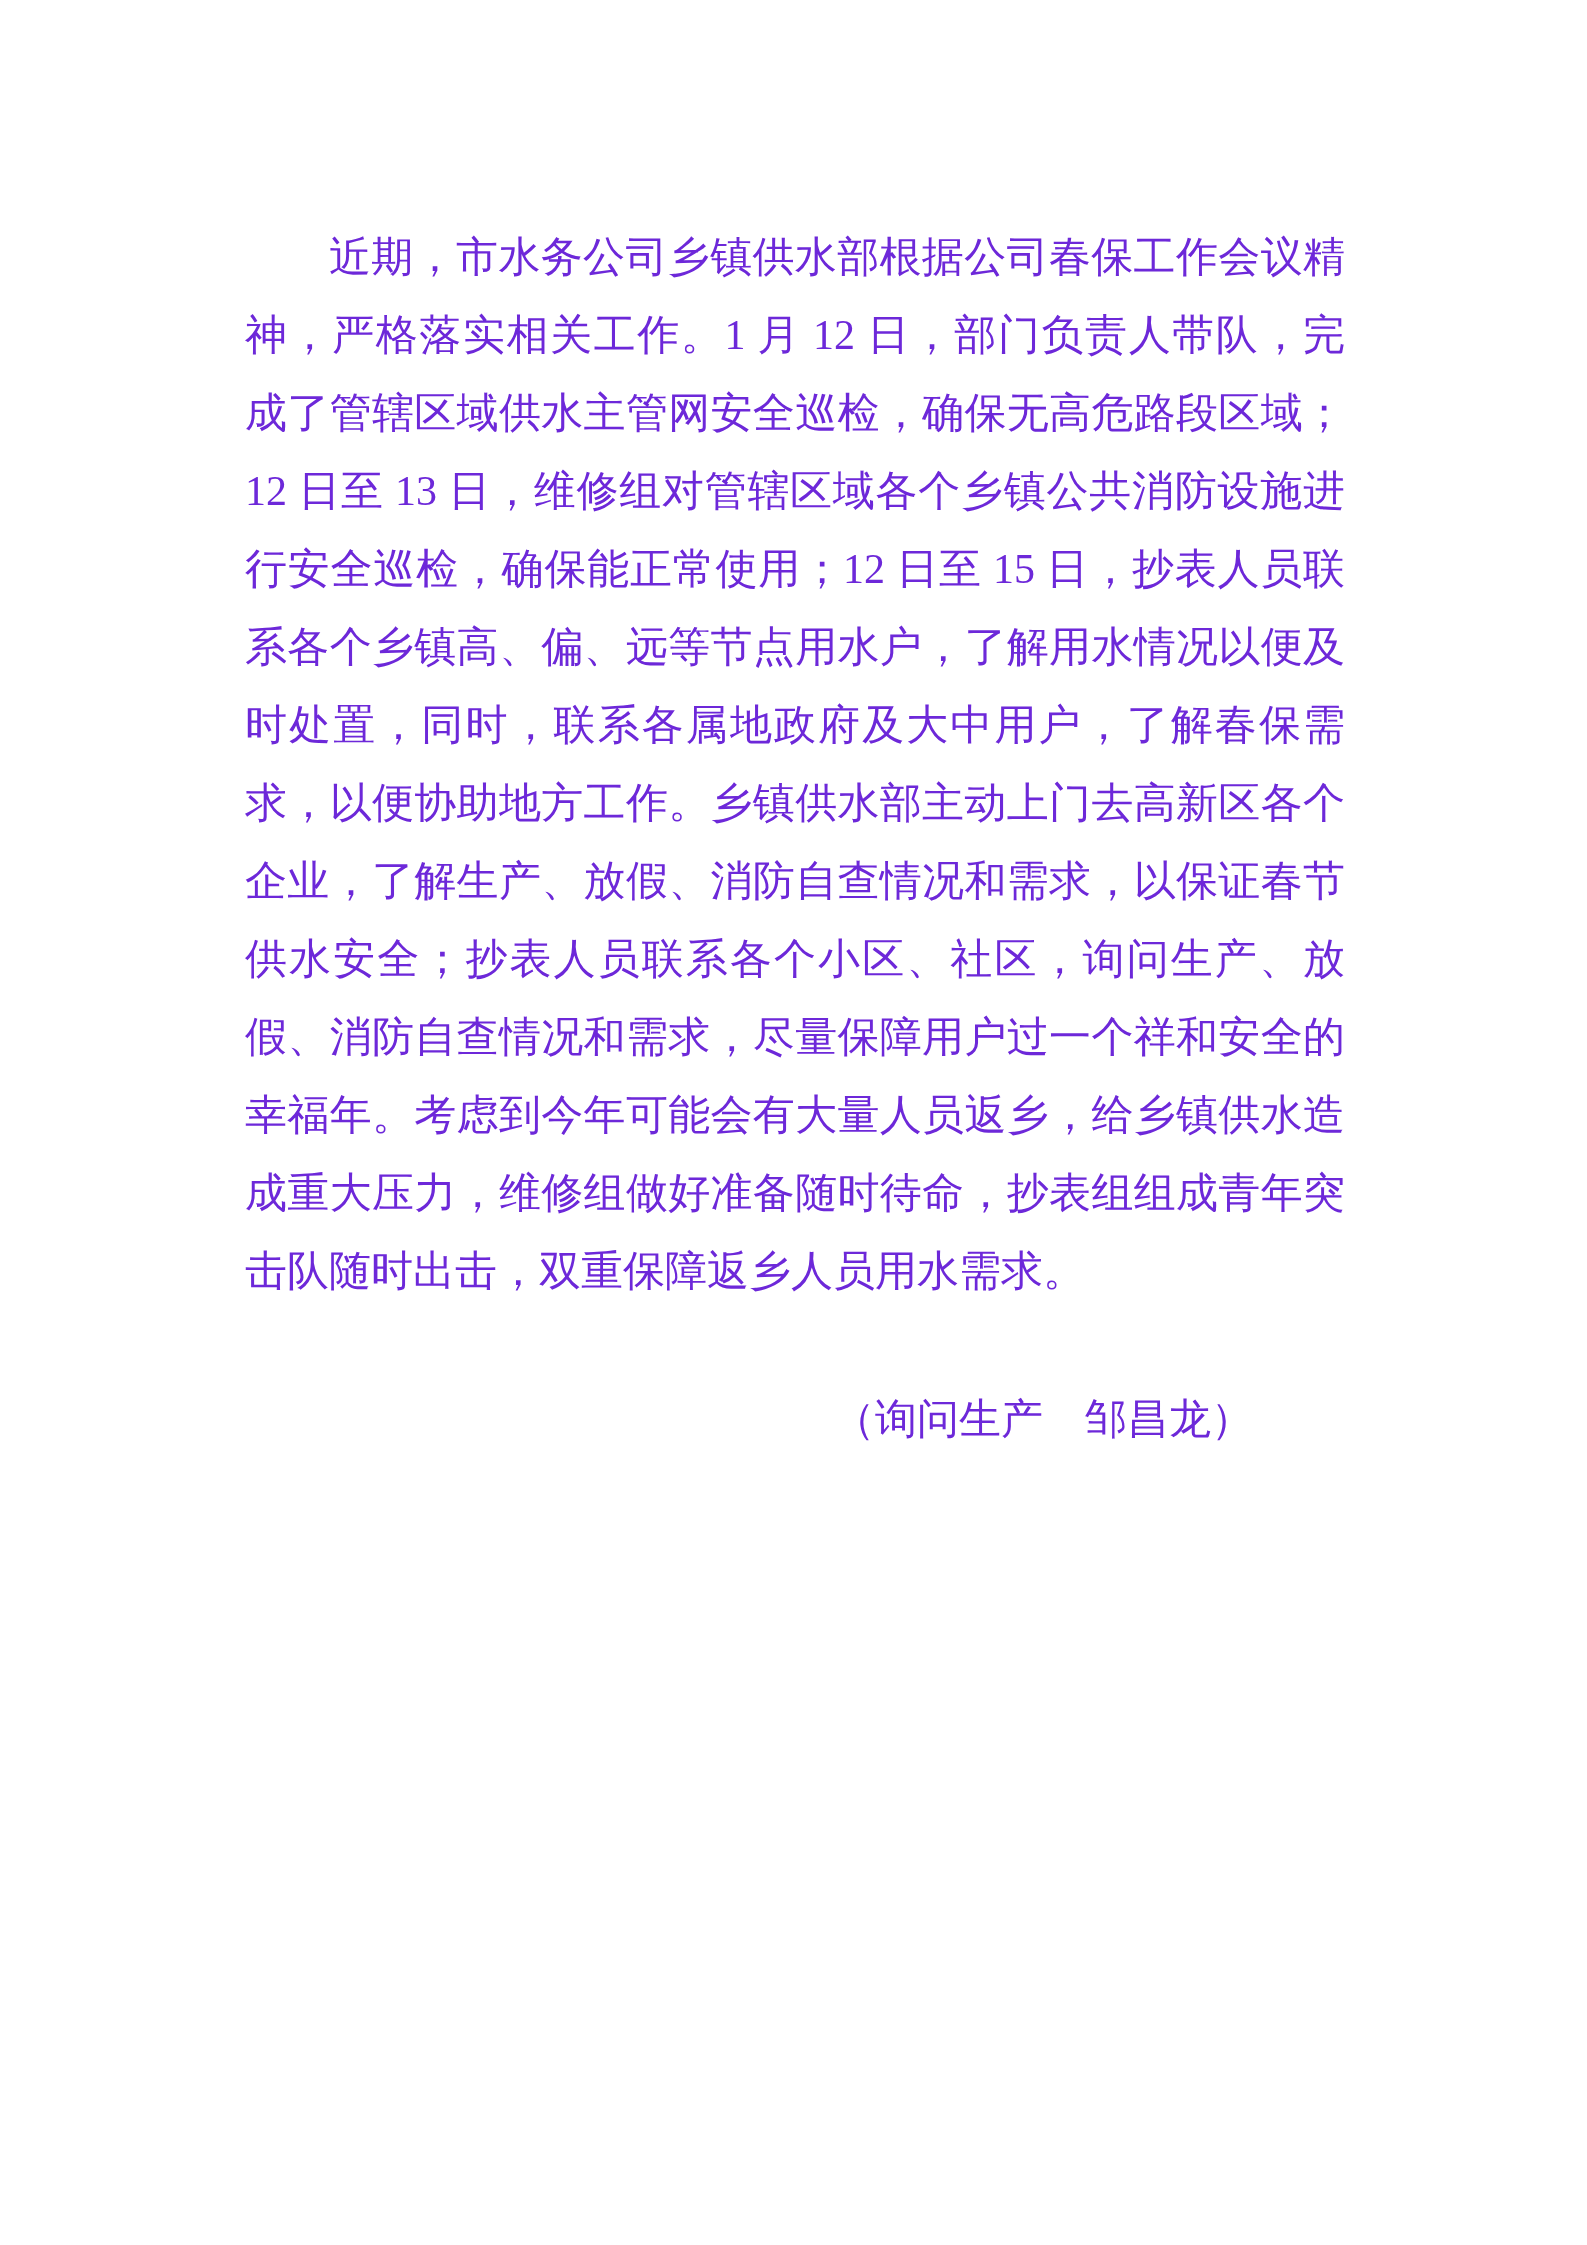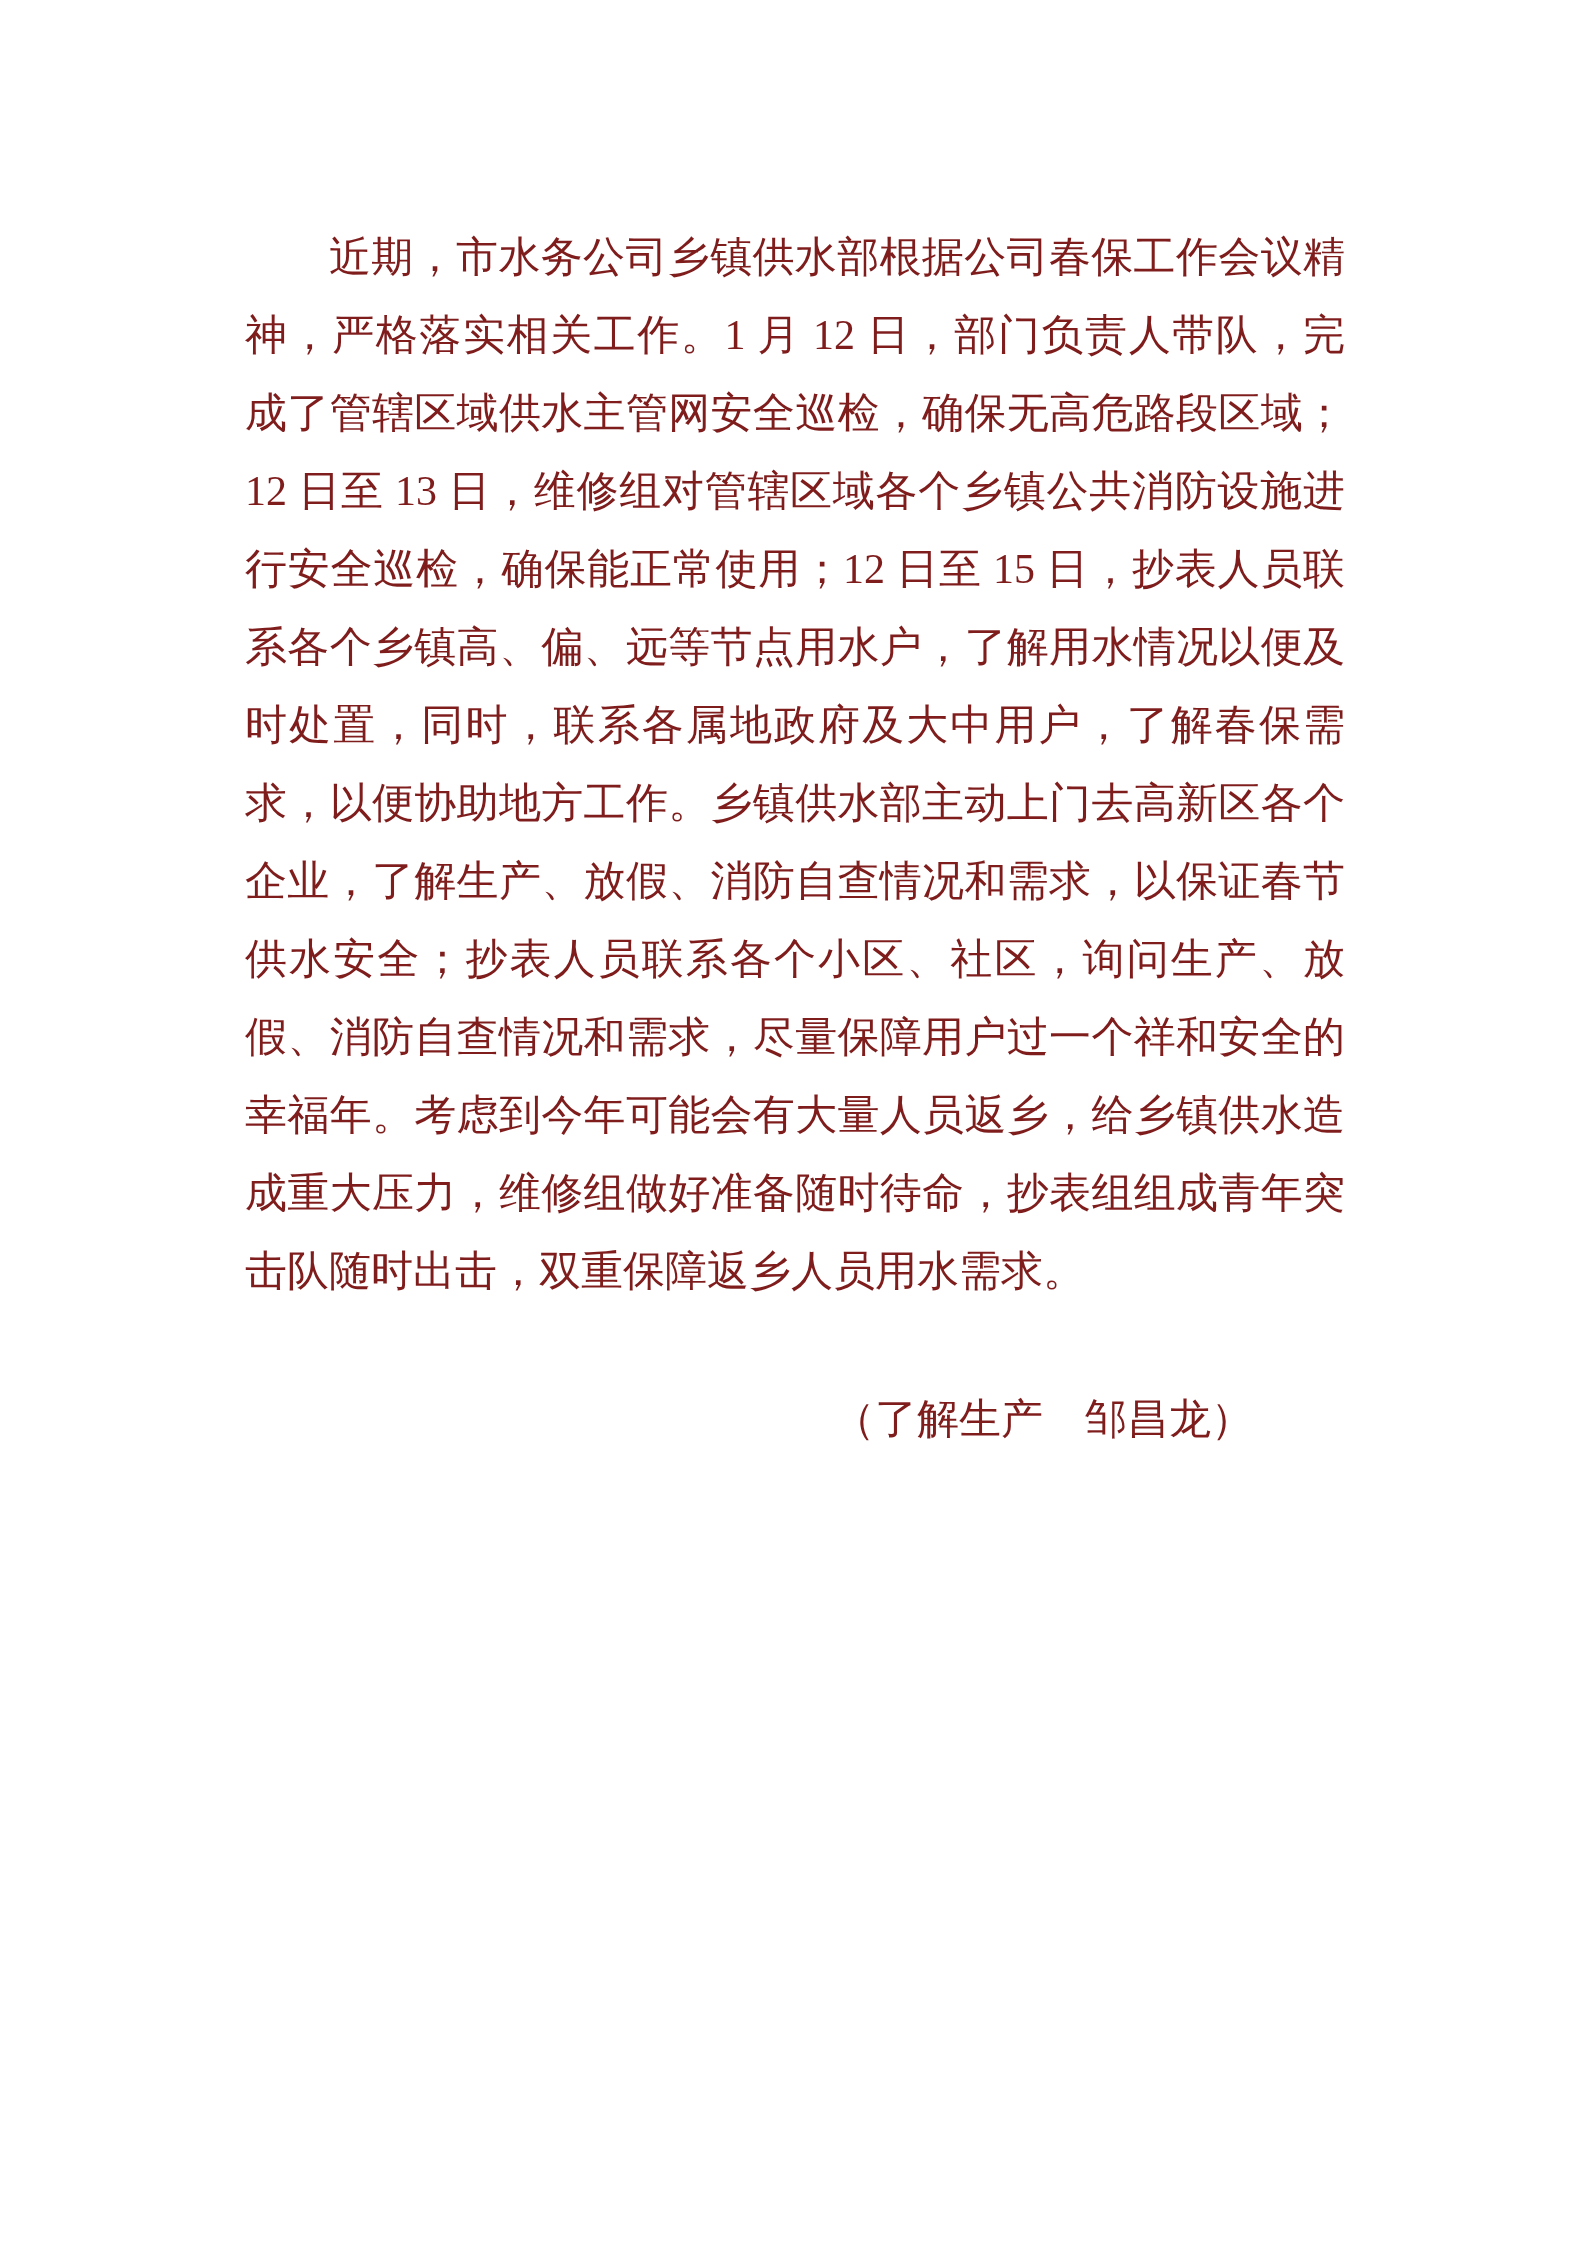--- a/index.html
+++ b/index.html
@@ -5,21 +5,21 @@
   html, body {
     margin: 0;
     padding: 0;
     background: #ffffff;
   }
   .page {
     position: relative;
     width: 1587px;
     height: 2245px;
     background: #ffffff;
-    color: #7f1d1d;
+    color: #6d28d9;
     font-family: "Liberation Serif", "DejaVu Serif", serif;
     overflow: hidden;
     box-sizing: border-box;
   }
   .content {
     position: absolute;
     top: 218px;
     left: 245px;
     width: 1100px;
   }
@@ -42,15 +42,15 @@
     padding-right: 92px;
     white-space: nowrap;
   }
 </style>
 </head>
 <body>
 
 <div class="page">
   <div class="content">
     <p class="body-paragraph">近期，市水务公司乡镇供水部根据公司春保工作会议精神，严格落实相关工作。1 月 12 日，部门负责人带队，完成了管辖区域供水主管网安全巡检，确保无高危路段区域；12 日至 13 日，维修组对管辖区域各个乡镇公共消防设施进行安全巡检，确保能正常使用；12 日至 15 日，抄表人员联系各个乡镇高、偏、远等节点用水户，了解用水情况以便及时处置，同时，联系各属地政府及大中用户，了解春保需求，以便协助地方工作。乡镇供水部主动上门去高新区各个企业，了解生产、放假、消防自查情况和需求，以保证春节供水安全；抄表人员联系各个小区、社区，询问生产、放假、消防自查情况和需求，尽量保障用户过一个祥和安全的幸福年。考虑到今年可能会有大量人员返乡，给乡镇供水造成重大压力，维修组做好准备随时待命，抄表组组成青年突击队随时出击，双重保障返乡人员用水需求。</p>
-    <p class="signature-line">（了解生产　邹昌龙）</p>
+    <p class="signature-line">（询问生产　邹昌龙）</p>
   </div>
 </div>
 
 </body></html>

